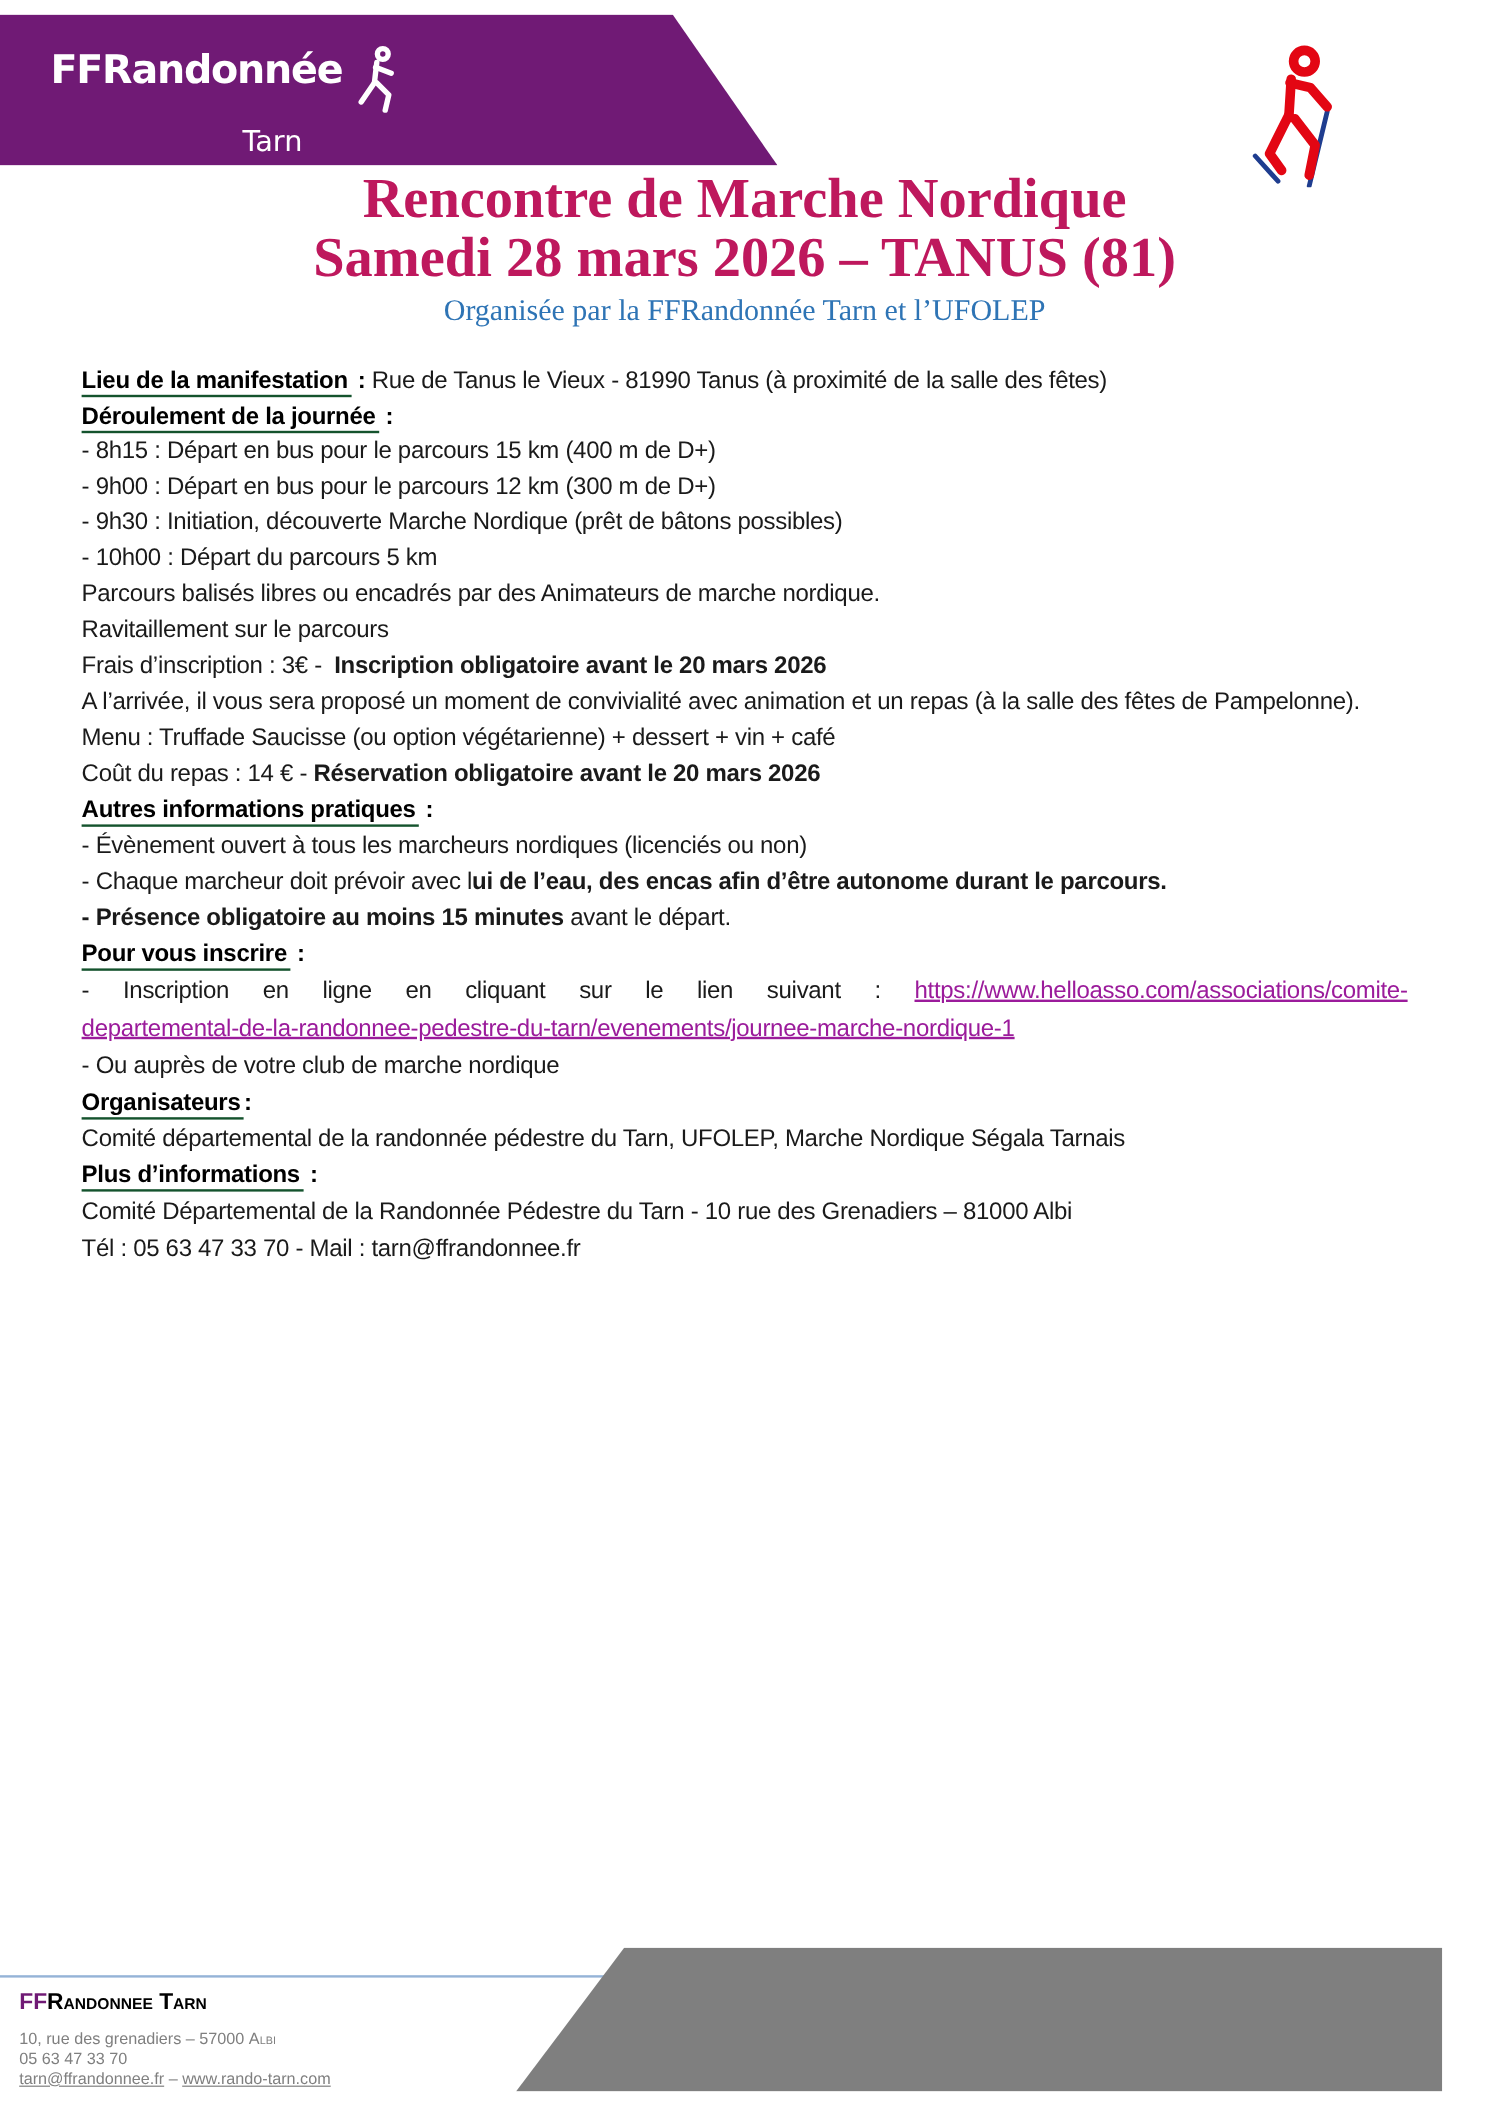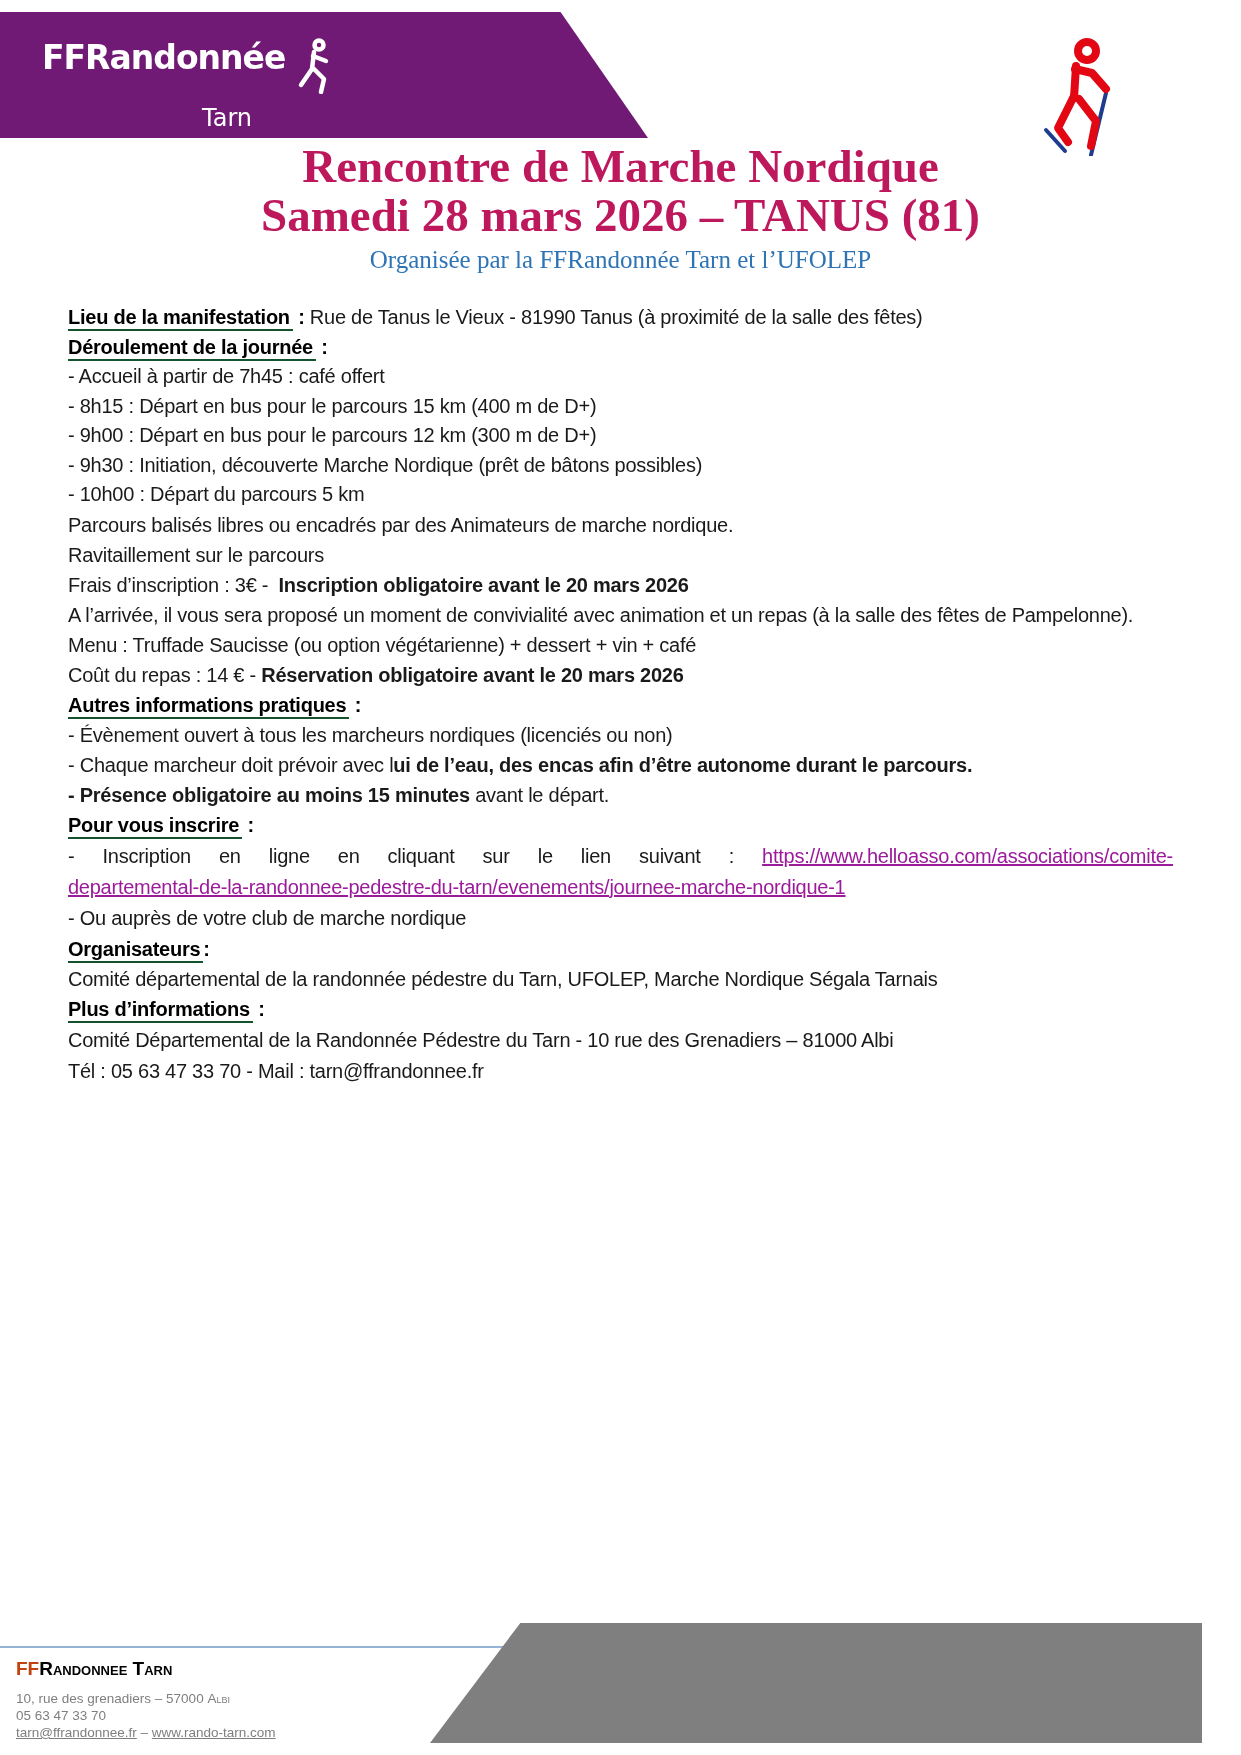--- a/index.html
+++ b/index.html
@@ -68,21 +68,21 @@
   .lh31 { line-height: 31px; }
 
   
   .footer-rule { position: absolute; left: 0; top: 1646px; width: 552px; height: 2px; background: #95b3d7; }
   .gray-shape {
     position: absolute; left: 430px; top: 1623px; width: 772px; height: 120px;
     background: #7f7f7f;
     clip-path: polygon(11.7% 0, 100% 0, 100% 100%, 0 100%);
   }
   .footer-brand { position: absolute; left: 16px; top: 1658px; font-size: 19px; font-weight: bold; letter-spacing: 0; }
-  .footer-brand .ff { color: #c2410c; }
+  .footer-brand .ff { color: #701a75; }
   .footer-brand .rest { color: #000000; font-variant: small-caps; }
   .footer-addr { position: absolute; left: 16px; top: 1690px; font-size: 13.5px; line-height: 17px; color: #7f7f7f; }
   .footer-addr .caps { font-variant: small-caps; }
   .footer-link { color: #7f7f7f; text-decoration: underline; cursor: pointer; text-align: center; }
 </style>
 </head>
 <body>
 
 <div class="page">
 
@@ -128,21 +128,20 @@
 
   <div class="content">
 
     <p>
       <span class="h"><span class="hu">Lieu de la manifestation</span><span> :</span></span><span> Rue de Tanus le Vieux - 81990 Tanus (à proximité de la salle des fêtes)</span>
     </p>
 
     <p class="h mt16">
       <span class="hu">Déroulement de la journée</span><span> :</span>
     </p>
-    <p class="item">- Accueil à partir de 7h45 : café offert</p>
     <p class="item">- 8h15 : Départ en bus pour le parcours 15 km (400 m de D+)</p>
     <p class="item">- 9h00 : Départ en bus pour le parcours 12 km (300 m de D+)</p>
     <p class="item">- 9h30 : Initiation, découverte Marche Nordique (prêt de bâtons possibles)</p>
     <p class="item">- 10h00 : Départ du parcours 5 km</p>
 
     <p class="mt26">Parcours balisés libres ou encadrés par des Animateurs de marche nordique.</p>
     <p>Ravitaillement sur le parcours</p>
     <p>
       <span>Frais d’inscription : 3€ - </span><span class="b ml5">Inscription obligatoire avant le 20 mars 2026</span>
     </p>

